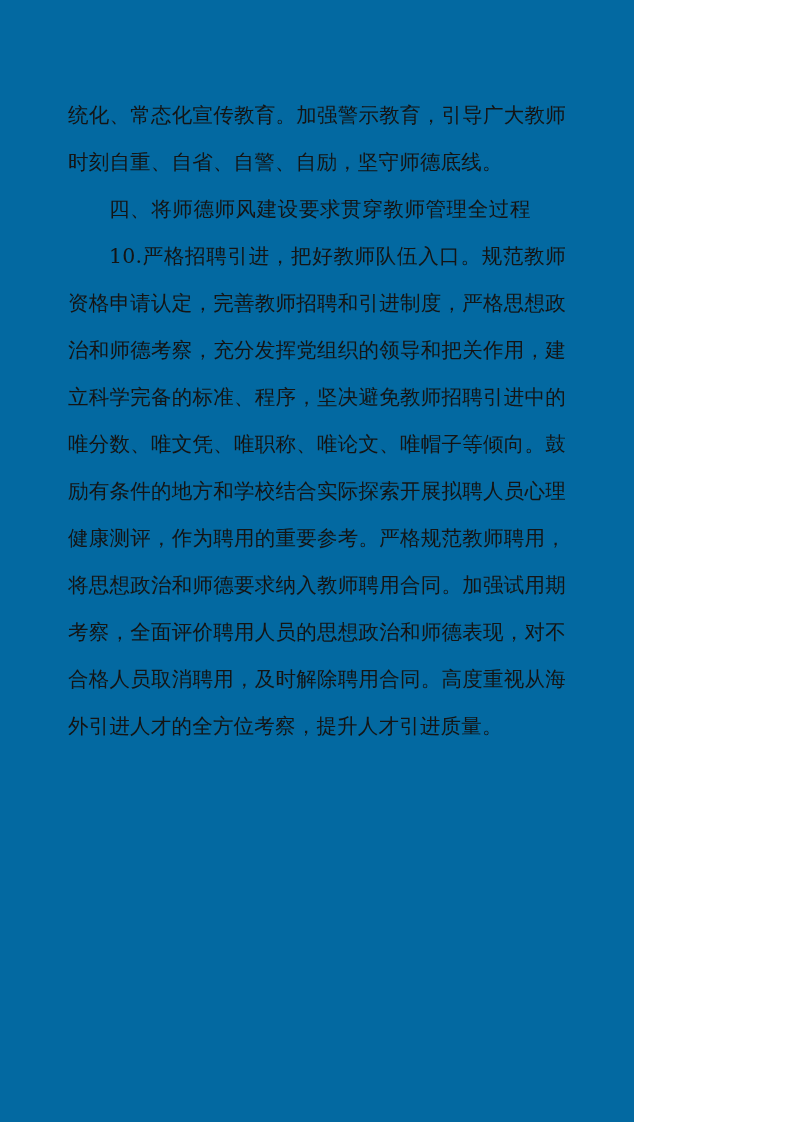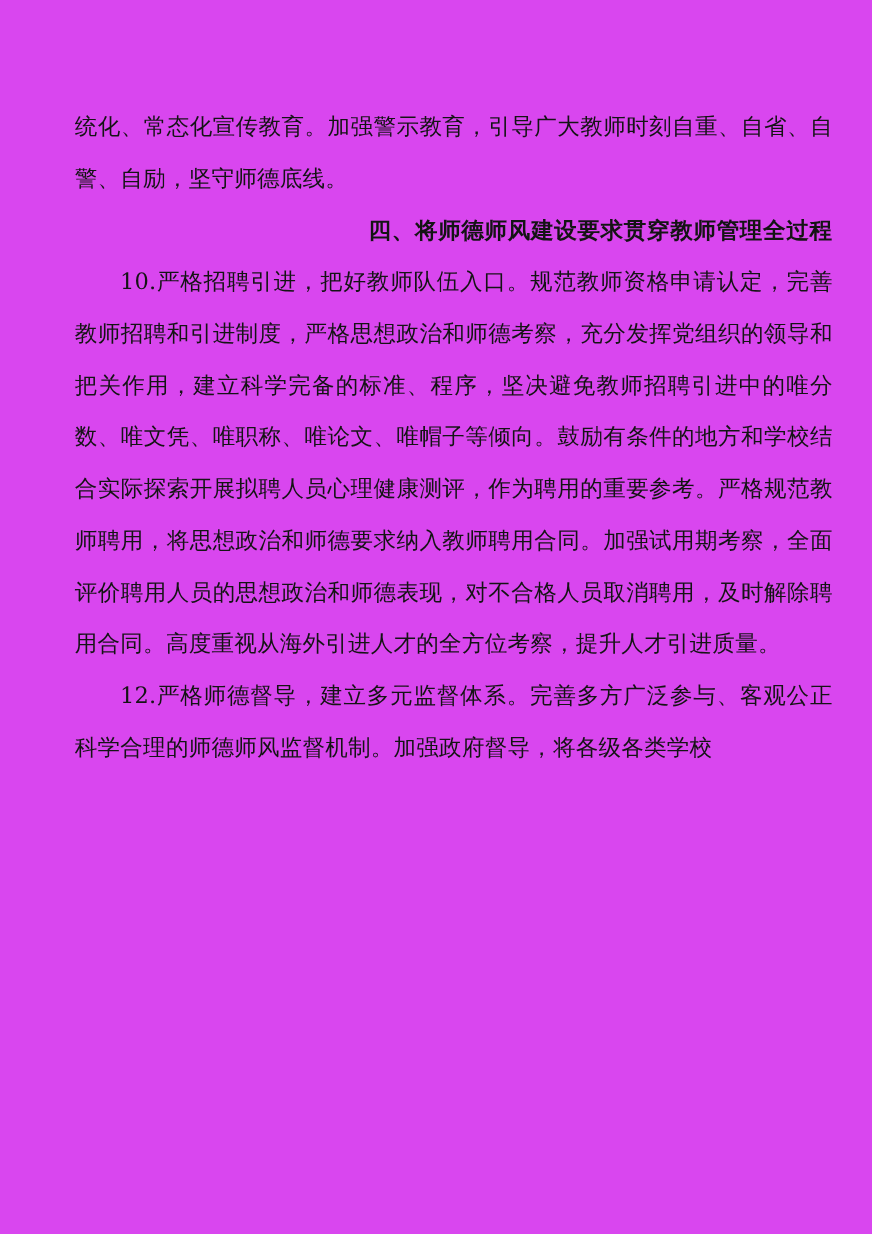--- a/index.html
+++ b/index.html
@@ -9,25 +9,25 @@
   }
   body {
     width: 793px;
     height: 1122px;
     font-family: "DejaVu Serif", "Liberation Serif", serif;
     color: #1a1a1a;
     overflow: hidden;
   }
   .page {
     position: relative;
-    width: 793px;
+    width: 634px;
     height: 1122px;
     box-sizing: border-box;
-    padding: 92px 36px 60px 68px;
-    background: #d946ef;
+    padding: 92px 68px 60px 68px;
+    background: #0369a1;
   }
   .doc-body {
     font-size: 20.5px;
     line-height: 47px;
     text-align: justify;
     text-justify: inter-ideograph;
     letter-spacing: 0.2px;
     color: #141414;
   }
   .para {
@@ -36,37 +36,36 @@
     text-align: justify;
   }
   .para-cont {
     margin: 0;
     text-indent: 0;
     text-align: justify;
   }
   .heading {
     margin: 0;
     text-indent: 2em;
-    font-weight: bold;
+    font-weight: normal;
     letter-spacing: 0.6px;
-    text-align: right;
+    text-align: left;
   }
   .num-label {
     font-family: "DejaVu Serif", "Liberation Serif", serif;
   }
 </style>
 </head>
 <body>
 
 <div class="page">
   <div class="doc-body">
 
     <p class="para-cont">统化、常态化宣传教育。加强警示教育，引导广大教师时刻自重、自省、自警、自励，坚守师德底线。</p>
 
     <p class="heading">四、将师德师风建设要求贯穿教师管理全过程</p>
 
     <p class="para"><span class="num-label">10.</span><span>严格招聘引进，把好教师队伍入口。规范教师资格申请认定，完善教师招聘和引进制度，严格思想政治和师德考察，充分发挥党组织的领导和把关作用，建立科学完备的标准、程序，坚决避免教师招聘引进中的唯分数、唯文凭、唯职称、唯论文、唯帽子等倾向。鼓励有条件的地方和学校结合实际探索开展拟聘人员心理健康测评，作为聘用的重要参考。严格规范教师聘用，将思想政治和师德要求纳入教师聘用合同。加强试用期考察，全面评价聘用人员的思想政治和师德表现，对不合格人员取消聘用，及时解除聘用合同。高度重视从海外引进人才的全方位考察，提升人才引进质量。</span></p>
 
 
-    <p class="para"><span class="num-label">12.</span><span>严格师德督导，建立多元监督体系。完善多方广泛参与、客观公正科学合理的师德师风监督机制。加强政府督导，将各级各类学校</span></p>
 
   </div>
 </div>
 
 </body></html>

